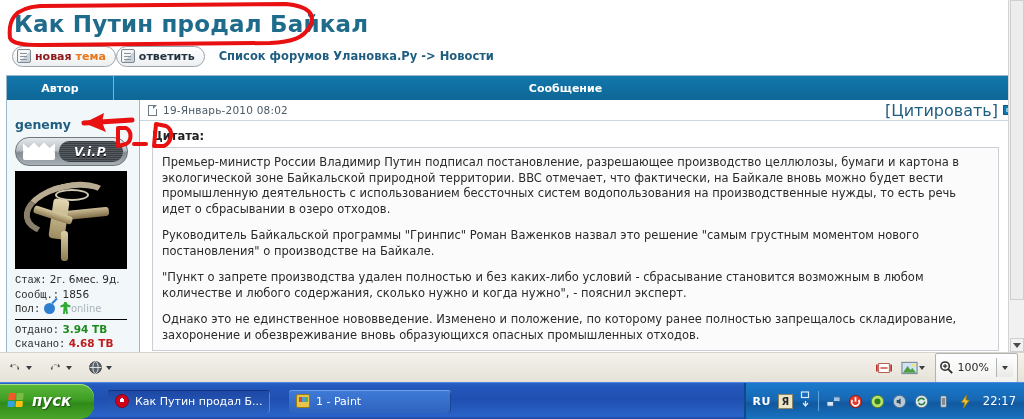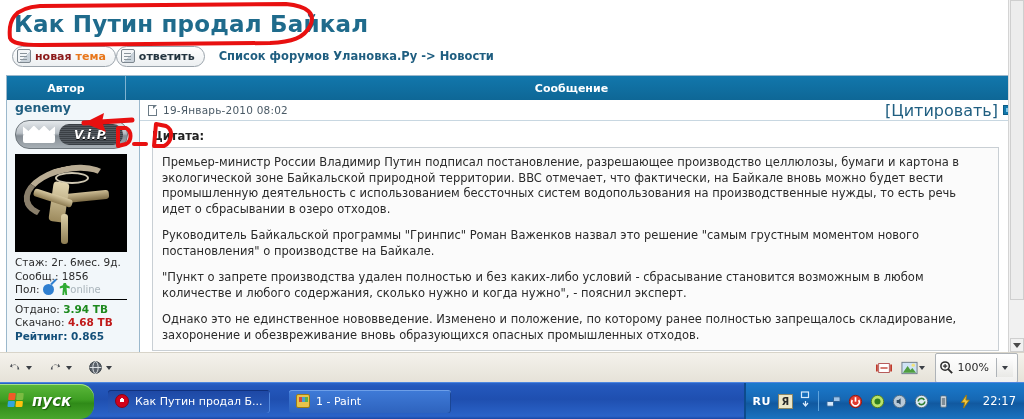--- a/index.html
+++ b/index.html
@@ -58,29 +58,29 @@
 
   
   .forum-table {
     margin: 6px 6px 0 6px; border: 1px solid #9BB8CC; background: #ffffff;
   }
   .thead { display: flex; height: 24px; background: linear-gradient(#1277AC,#0E6796); }
   .th {
     color: #ffffff; font-size: 11px; font-weight: bold;
     display: flex; align-items: center; justify-content: center;
   }
-  .th-author { width: 119px; border-right: 1px solid #7fb3d1; }
+  .th-author { width: 107px; border-right: 1px solid #7fb3d1; }
   .th-message { flex: 1; }
 
   .trow { display: flex; min-height: 246px; }
 
   
   .author-cell {
     width: 133px; background: #F2F7FA; border-right: 1px solid #9BB8CC;
-    padding: 0 6px 4px 8px;
+    padding: 17px 6px 4px 8px;
   }
   .uname { font-size: 12.5px; font-weight: bold; color: #1F5E80; margin-bottom: 5px; }
   .vip-badge {
     width: 113px; height: 29px; border-radius: 14px; position: relative;
     background: linear-gradient(#d7dадf,#8e969d);
     background: linear-gradient(#e4e8eb 0%, #b9c0c6 45%, #848c93 55%, #a8b0b6 100%);
     border: 1px solid #6f777d; display: flex; align-items: center;
     overflow: hidden; margin-bottom: 5px; text-align: center;
   }
   .vip-crown {
@@ -126,21 +126,21 @@
   }
   .av-arm2{
     position:absolute; left:48px; top:38px; width:46px; height:9px;
     background: linear-gradient(#cdbd95,#7e6d47); transform: rotate(-6deg); border-radius:3px;
   }
   .av-leg{
     position:absolute; left:46px; top:60px; width:7px; height:30px;
     background: linear-gradient(#ddd0a7,#8e7d53); border-radius:3px;
   }
   .stats { font-size: 10.5px; color: #2b2b2b; line-height: 13.5px; }
-  .stats .lbl { color: #2b2b2b; }
+  .stats .lbl { color: #2b2b2b; font-family: Liberation Mono, monospace; }
   .stat-line { white-space: nowrap; }
   .sex-icon{
     display:inline-block; width:11px; height:11px; vertical-align:-2px;
     border-radius:50%; background:#2f7fd0; position:relative;
   }
   .sex-icon::after{
     content:""; position:absolute; right:-3px; top:-3px; width:7px; height:2px;
     background:#2f7fd0; transform: rotate(-45deg);
   }
   .online-icon{

